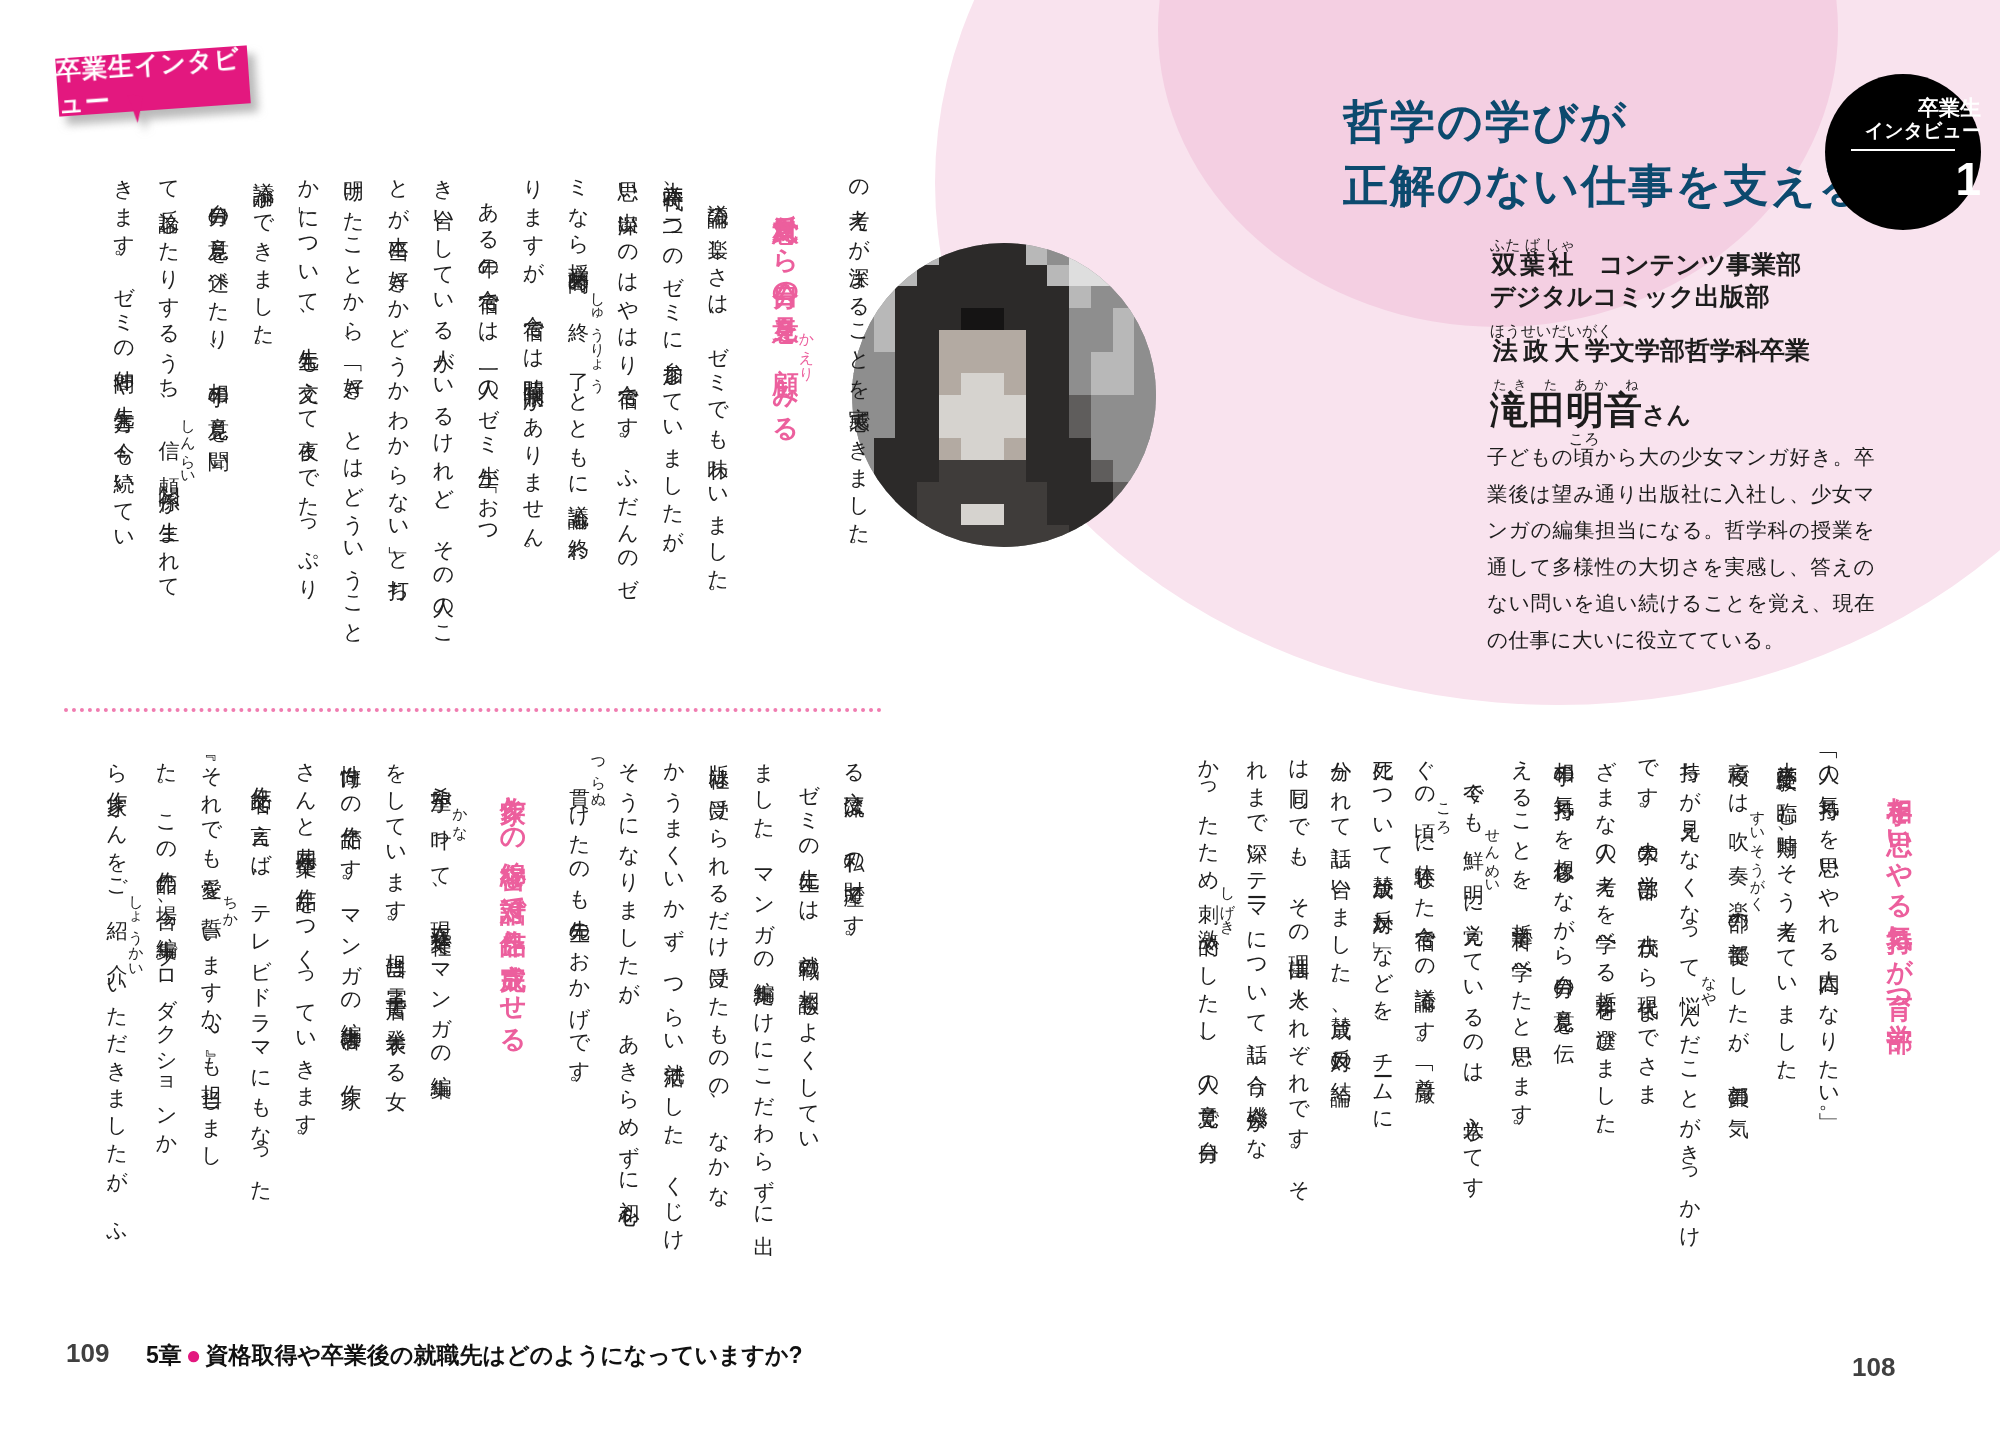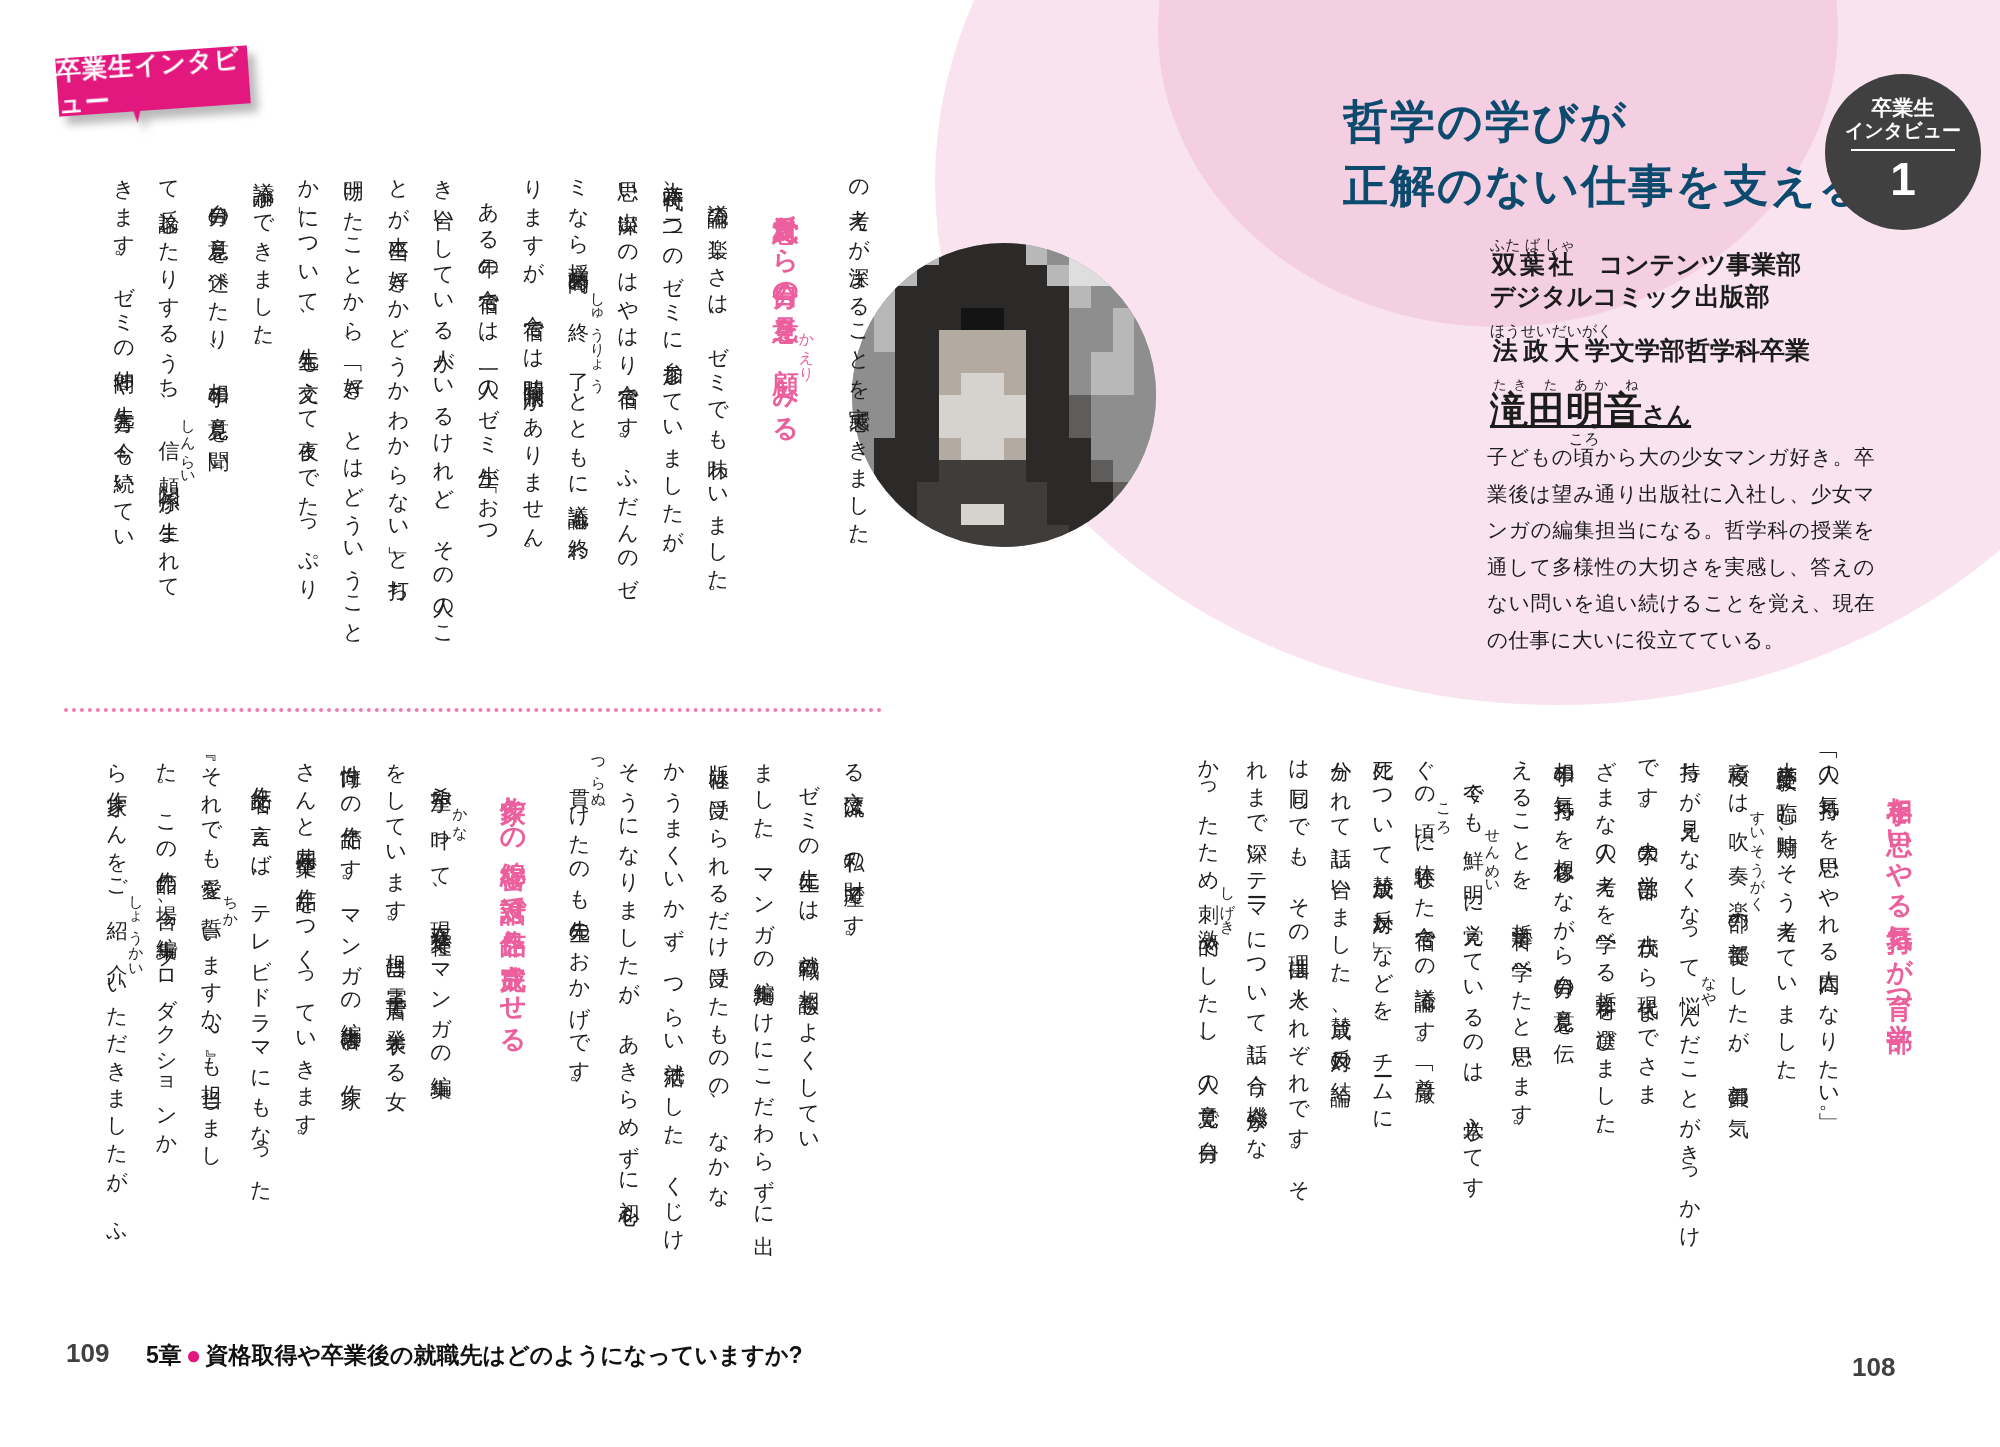--- a/index.html
+++ b/index.html
@@ -12,29 +12,29 @@
   
   .corner-badge{position:absolute;left:57px;top:52px;width:192px;height:58px;background:#e3187f;
     transform:rotate(-4deg);display:flex;align-items:center;justify-content:center;color:#fff;
     font-weight:bold;font-size:25px;letter-spacing:1px;
     filter:drop-shadow(7px 9px 4px rgba(130,130,130,.55));}
   .corner-badge .tail{position:absolute;left:66px;bottom:-24px;width:0;height:0;
     border:13px solid transparent;border-top:27px solid #e3187f;border-right-width:3px;transform:rotate(10deg);}
   
   .title{position:absolute;left:1343px;top:90px;font-size:45px;font-weight:bold;line-height:64px;letter-spacing:2px;color:#0c4a6e;}
   .num-badge{position:absolute;left:1825px;top:74px;width:156px;height:156px;border-radius:50%;
-    background:#404040;color:#fff;text-align:center;}
+    background:#000000;color:#fff;text-align:right;}
   .num-badge .l1{display:block;margin-top:22px;font-size:21px;font-weight:bold;line-height:24px;}
   .num-badge .l2{display:block;font-size:19px;font-weight:bold;line-height:22px;letter-spacing:0;}
   .num-badge .rule{width:104px;height:2px;background:#fff;margin:7px auto 0;}
   .num-badge .num{display:block;font-size:46px;font-weight:bold;line-height:52px;margin-top:2px;}
   
   .pline{position:absolute;left:1490px;font-weight:bold;font-size:25px;line-height:30px;white-space:nowrap;}
   .p1{top:238px;} .p2{top:281px;} .p3{top:324px;}
-  .pname{position:absolute;left:1490px;top:378px;font-size:38px;font-weight:bold;white-space:nowrap;text-decoration:underline;}
+  .pname{position:absolute;left:1490px;top:378px;font-size:38px;font-weight:bold;white-space:nowrap;}
   .pname .hon{font-size:24px;font-weight:bold;}
   .bio{position:absolute;left:1487px;top:432px;width:388px;font-size:20.5px;line-height:36.5px;
        text-align:justify;letter-spacing:.5px;}
   ruby rt{font-size:15px;letter-spacing:0;font-weight:normal;}
   .pname ruby rt{font-size:13px;}
   
   .photo{position:absolute;left:852px;top:243px;width:304px;height:304px;border-radius:50%;overflow:hidden;background:#8e8e8e;}
   .photo svg{display:block;width:100%;height:100%;}
   
   .vblock{position:absolute;writing-mode:vertical-rl;text-orientation:mixed;font-size:21px;color:#1f1f1f;}

